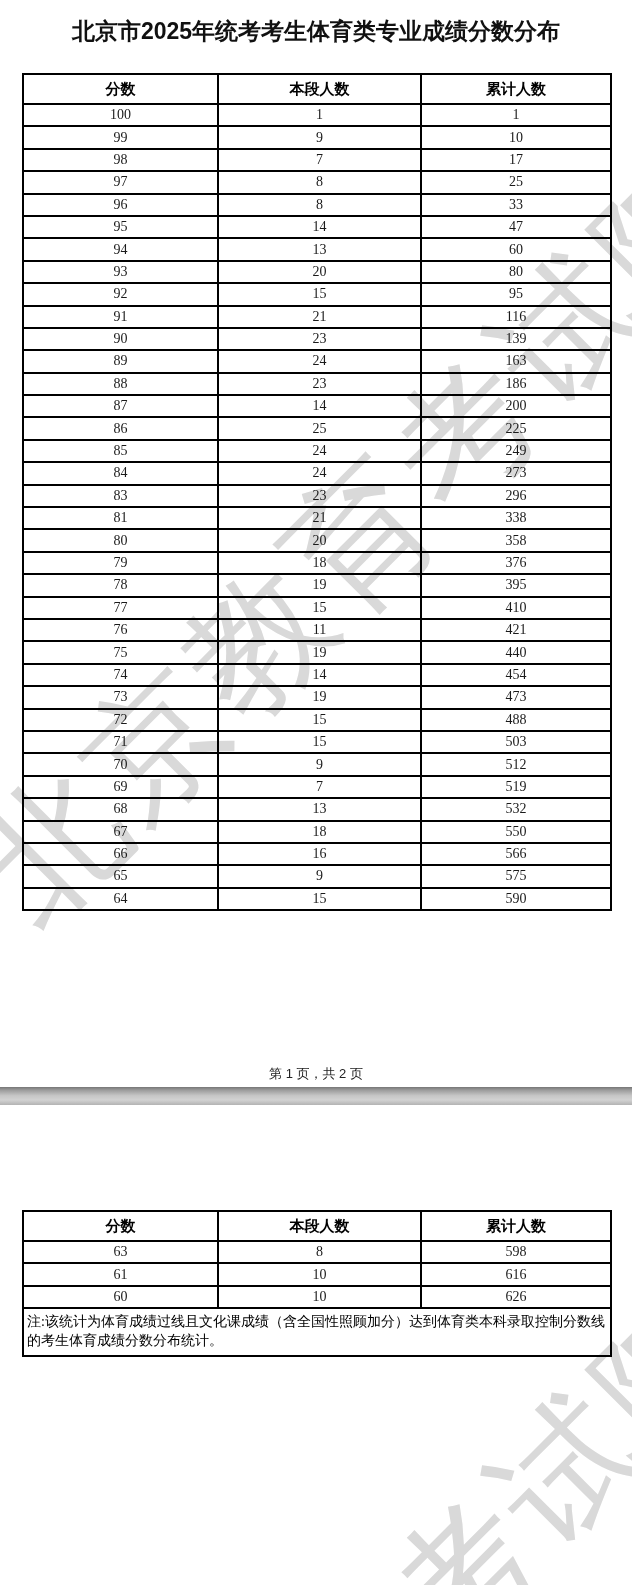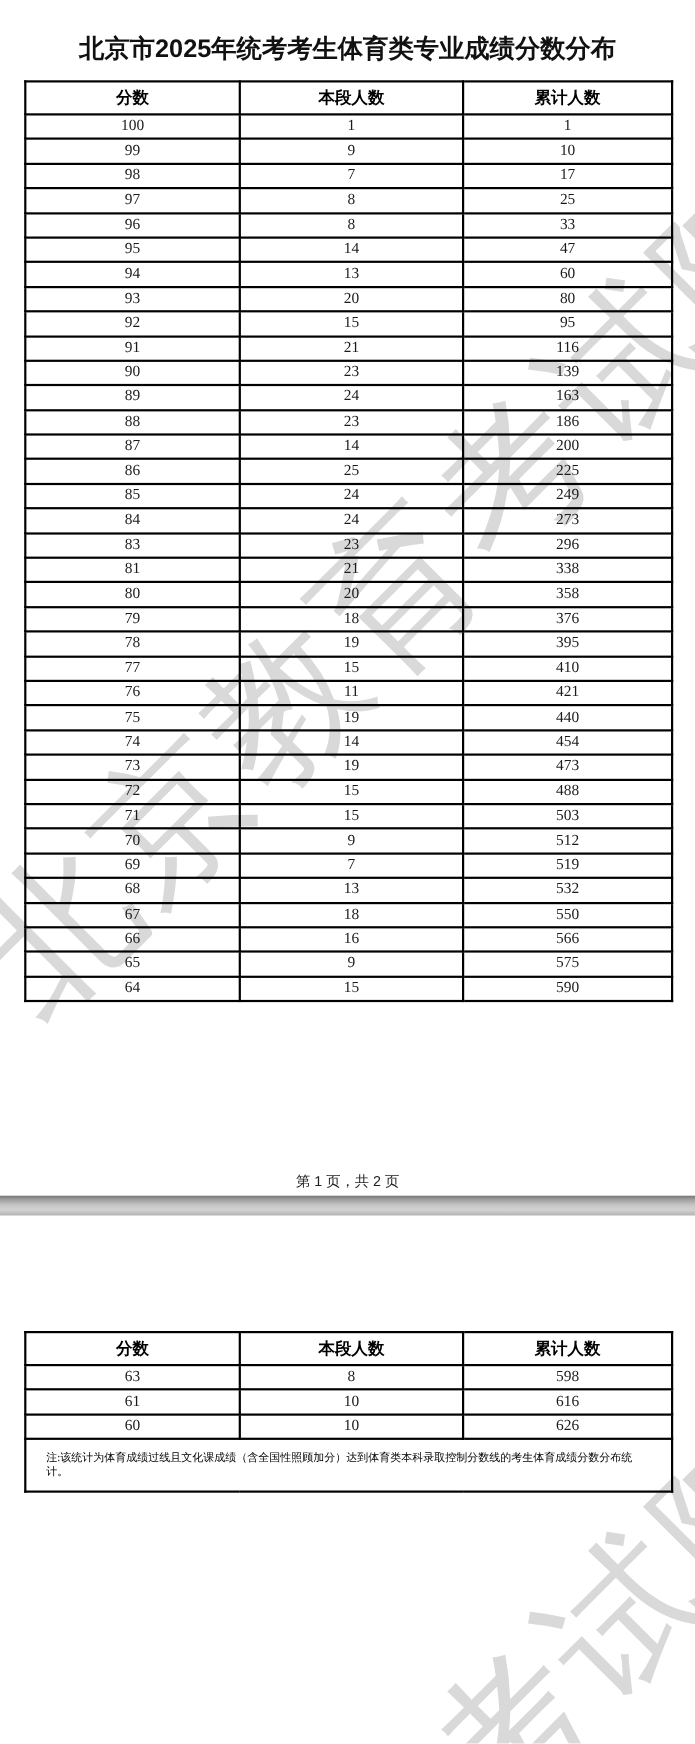--- a/index.html
+++ b/index.html
@@ -17,21 +17,21 @@
     white-space:nowrap;
     transform:rotate(-45deg);
     transform-origin:0 50%;
     user-select:none;
     pointer-events:none;
   }
   .wm1{top:822px;}
   .wm2{top:1962px;}
   
   .title{
-    position:absolute;top:29px;left:0;width:100%;z-index:1;
+    position:absolute;top:16px;left:0;width:100%;z-index:1;
     text-align:center;
     font-family:"Liberation Sans", sans-serif;
     font-size:23px;font-weight:bold;color:#111;
   }
   table{
     position:absolute;left:22px;z-index:1;
     width:588px;border-collapse:collapse;table-layout:fixed;
     background:transparent;
   }
   .table1{top:73px;}
@@ -43,21 +43,21 @@
     font-family:"Liberation Sans", sans-serif;
     font-size:15px;font-weight:bold;color:#000;
   }
   td{
     height:20.4px;
     font-family:"Liberation Serif", serif;
     font-size:14px;color:#1a1a1a;
   }
   td.note-cell{
     height:44px;text-align:left;vertical-align:middle;
-    padding:1px 18px;font-size:10px;line-height:1.35;color:#000;
+    padding:1px 3px;font-size:14px;line-height:1.35;color:#000;
   }
   .page-footer{
     position:absolute;top:1065px;left:0;width:100%;z-index:1;
     text-align:center;
     font-family:"Liberation Sans", sans-serif;
     font-size:13px;color:#222;
   }
   .page-divider{
     position:absolute;top:1087px;left:0;width:632px;height:18px;z-index:2;
     background:linear-gradient(180deg,#767676 0%,#9d9d9d 18%,#c6c6c6 48%,#d2d2d2 72%,#b3b3b3 100%);

